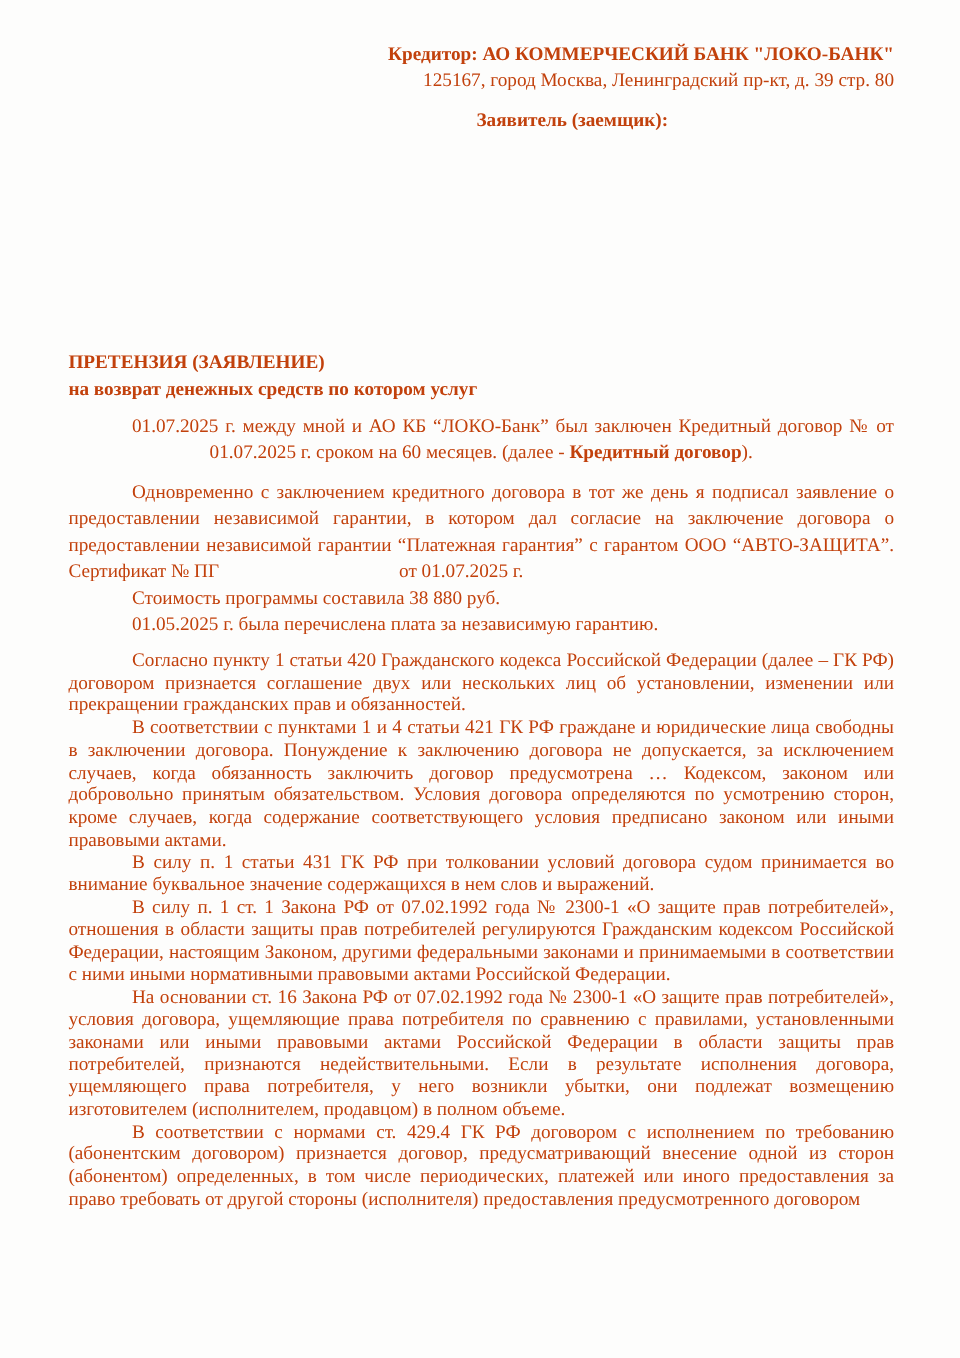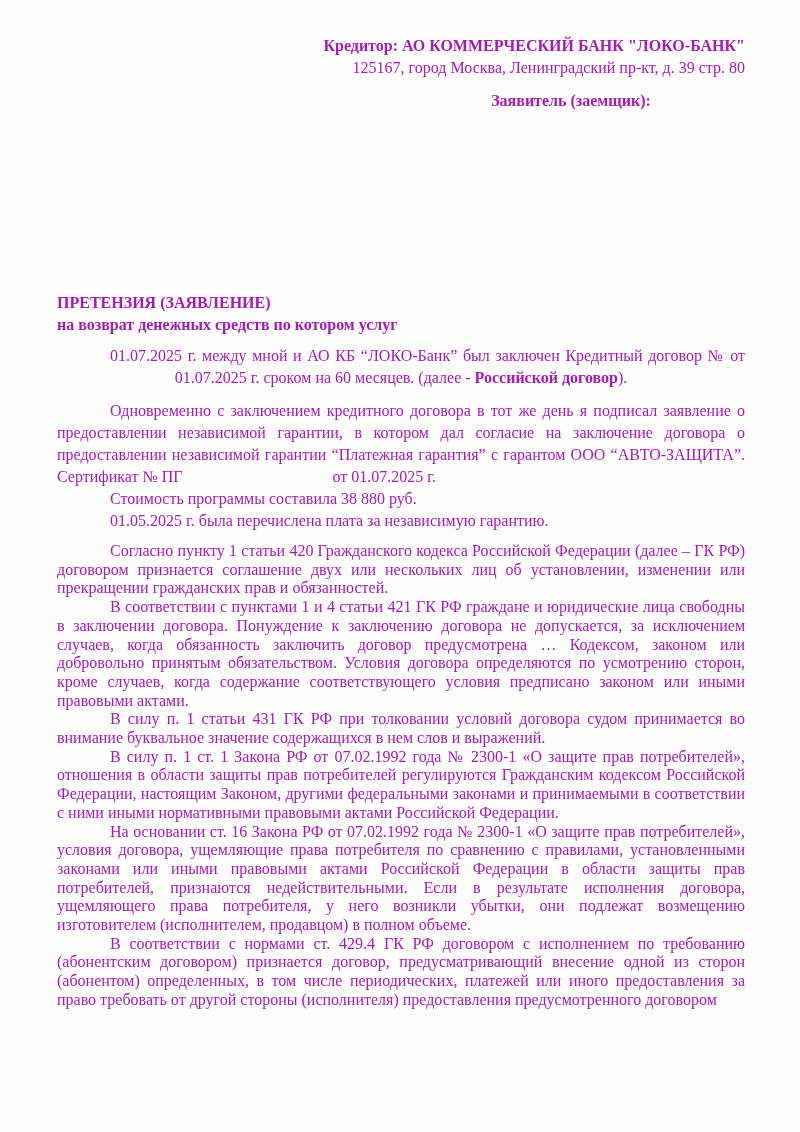--- a/index.html
+++ b/index.html
@@ -7,37 +7,37 @@
     padding: 0;
     background: #ffffff;
   }
   .page {
     position: relative;
     width: 800px;
     height: 1132px;
     background: #fdfdfc;
     overflow: hidden;
     font-family: "Liberation Serif", "DejaVu Serif", serif;
-    color: #a21caf;
+    color: #c2410c;
     font-size: 16px;
     line-height: 22px;
   }
   .content {
     padding: 35px 55px 0 57px;
   }
   .header-block {
     text-align: right;
   }
   .header-line.bold {
     font-weight: bold;
   }
   .applicant-line {
     margin-top: 11px;
     margin-left: 340px;
-    text-align: center;
+    text-align: left;
     font-weight: bold;
   }
   .blank-space {
     height: 180px;
   }
   .doc-title {
     text-align: left;
     font-weight: bold;
   }
   .para {
@@ -81,21 +81,21 @@
 
     <div class="applicant-line">Заявитель (заемщик):</div>
 
     <div class="blank-space"></div>
 
     <div class="doc-title">
       <div>ПРЕТЕНЗИЯ (ЗАЯВЛЕНИЕ)</div>
       <div>на возврат денежных средств по котором услуг</div>
     </div>
 
-    <p class="para first-intro"><span>01.07.2025 г. между мной и АО КБ “ЛОКО-Банк” был заключен Кредитный договор № от 01.07.2025 г. сроком на 60 месяцев. (далее - </span><span class="bold">Российской договор</span><span>).</span></p>
+    <p class="para first-intro"><span>01.07.2025 г. между мной и АО КБ “ЛОКО-Банк” был заключен Кредитный договор № от 01.07.2025 г. сроком на 60 месяцев. (далее - </span><span class="bold">Кредитный договор</span><span>).</span></p>
 
     <p class="para second-intro"><span>Одновременно с заключением кредитного договора в тот же день я подписал заявление о предоставлении независимой гарантии, в котором дал согласие на заключение договора о предоставлении независимой гарантии “Платежная гарантия” с гарантом ООО “АВТО-ЗАЩИТА”. Сертификат № ПГ</span><span class="gap-blank"></span><span>от 01.07.2025 г.</span></p>
 
     <p class="para">Стоимость программы составила 38 880 руб.</p>
     <p class="para">01.05.2025 г. была перечислена плата за независимую гарантию.</p>
 
     <div class="legal-section">
       <p class="para">Согласно пункту 1 статьи 420 Гражданского кодекса Российской Федерации (далее – ГК РФ) договором признается соглашение двух или нескольких лиц об установлении, изменении или прекращении гражданских прав и обязанностей.</p>
       <p class="para">В соответствии с пунктами 1 и 4 статьи 421 ГК РФ граждане и юридические лица свободны в заключении договора. Понуждение к заключению договора не допускается, за исключением случаев, когда обязанность заключить договор предусмотрена … Кодексом, законом или добровольно принятым обязательством. Условия договора определяются по усмотрению сторон, кроме случаев, когда содержание соответствующего условия предписано законом или иными правовыми актами.</p>
       <p class="para">В силу п. 1 статьи 431 ГК РФ при толковании условий договора судом принимается во внимание буквальное значение содержащихся в нем слов и выражений.</p>

